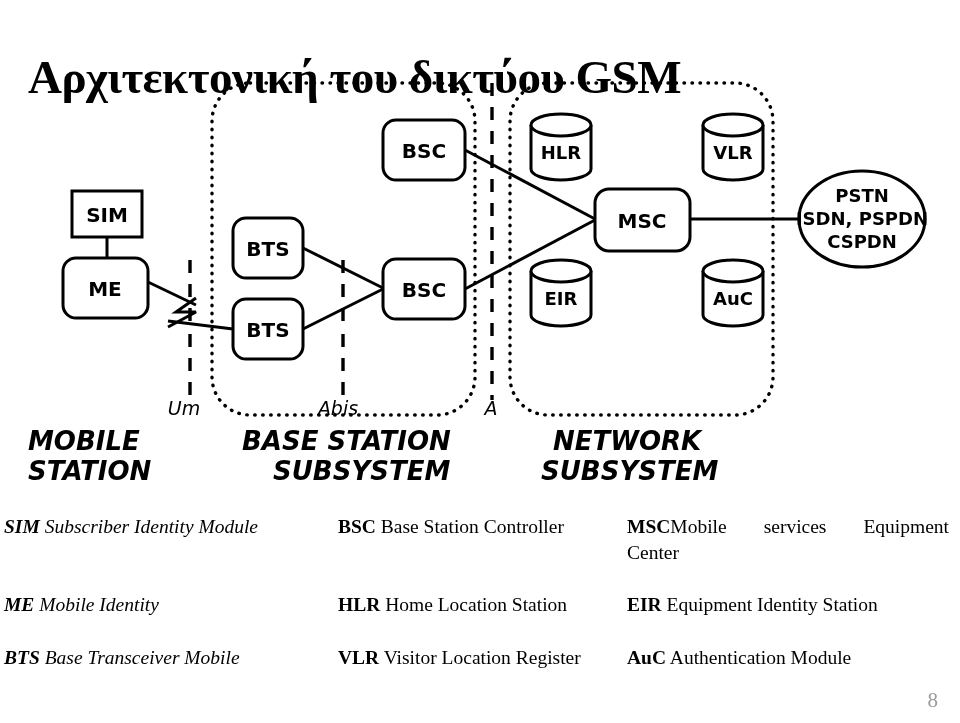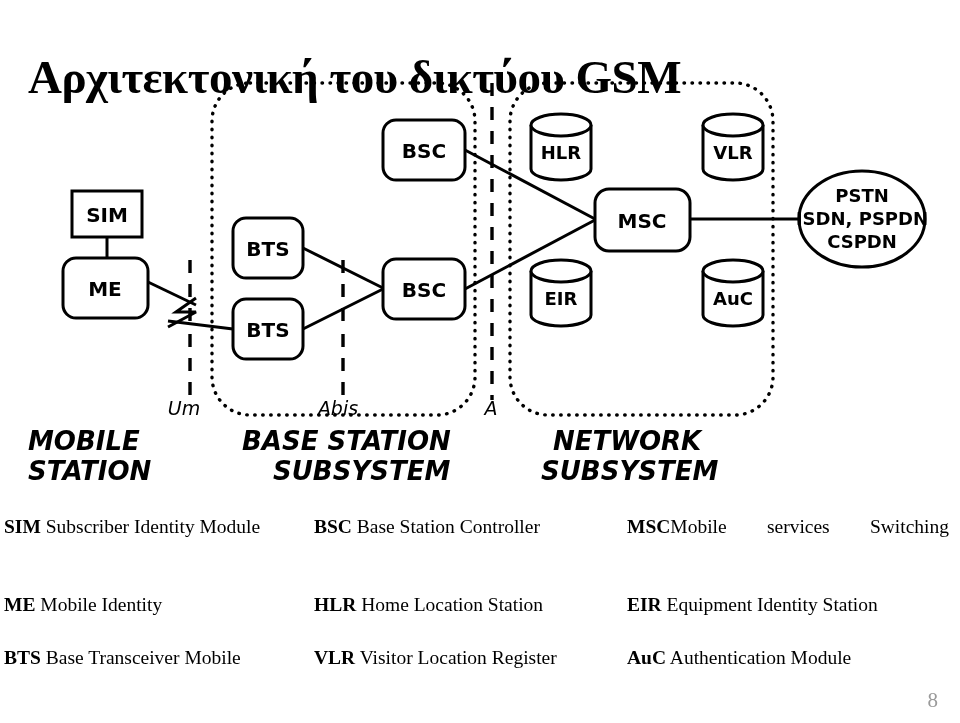--- a/index.html
+++ b/index.html
@@ -59,22 +59,22 @@
   .legend-cell {
     position: absolute;
     font-family: "Liberation Serif", serif;
     font-size: 19.5px;
     line-height: 26px;
     color: #000;
   }
   .legend-cell .abbr {
     font-weight: bold;
   }
-  .col1 { left: 4px;   width: 320px; }
-  .col2 { left: 314px; width: 292px; }
+  .col1 { left: 4px;   width: 320px; font-style: italic; }
+  .col2 { left: 338px; width: 292px; }
   .col3 { left: 627px; width: 330px; }
 
   
   .just {
     text-align: justify;
     text-align-last: left;
   }
   .just .line1 {
     display: block;
     text-align: justify;
@@ -251,21 +251,22 @@
 <div id="legend">
 
   <div class="legend-row" style="top:14px;">
     <div class="legend-cell col1">
       <span class="abbr">SIM</span><span> Subscriber Identity Module</span>
     </div>
     <div class="legend-cell col2">
       <span class="abbr">BSC</span><span> Base Station Controller</span>
     </div>
     <div class="legend-cell col3 just">
-      <span class="line1"><span class="abbr">MSC</span><span>Mobile services Switching</span></span>
+      <span class="line1"><span class="abbr">MSC</span><span>Mobile services Equipment</span></span>
+      <span class="line2">Center</span>
     </div>
   </div>
 
   <div class="legend-row" style="top:92px;">
     <div class="legend-cell col1">
       <span class="abbr">ME</span><span> Mobile Identity</span>
     </div>
     <div class="legend-cell col2">
       <span class="abbr">HLR</span><span> Home Location Station</span>
     </div>

